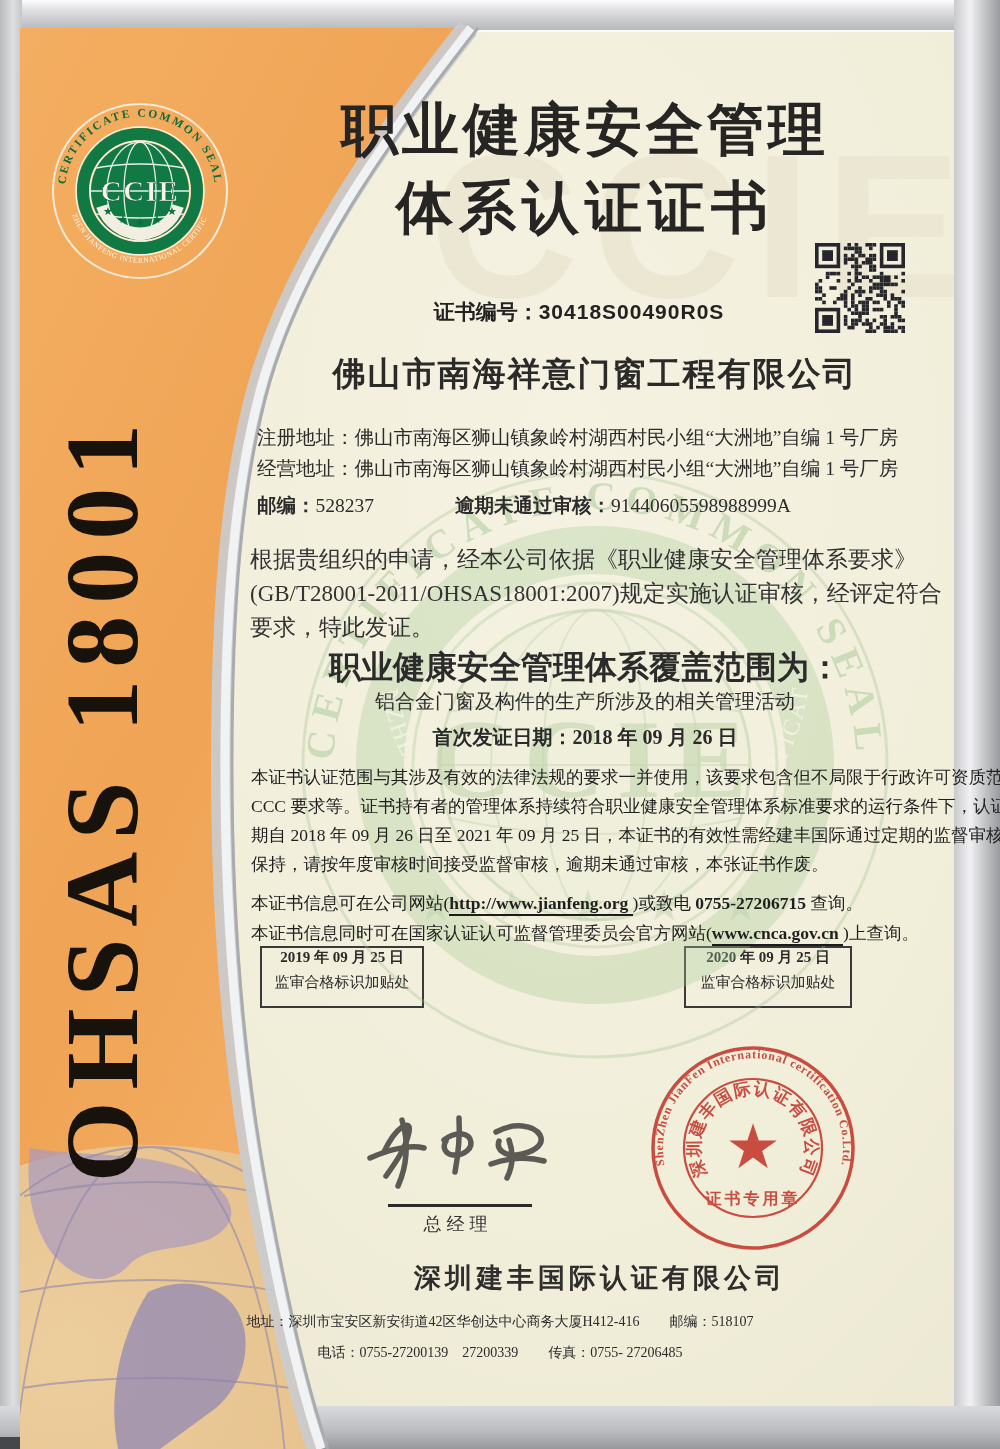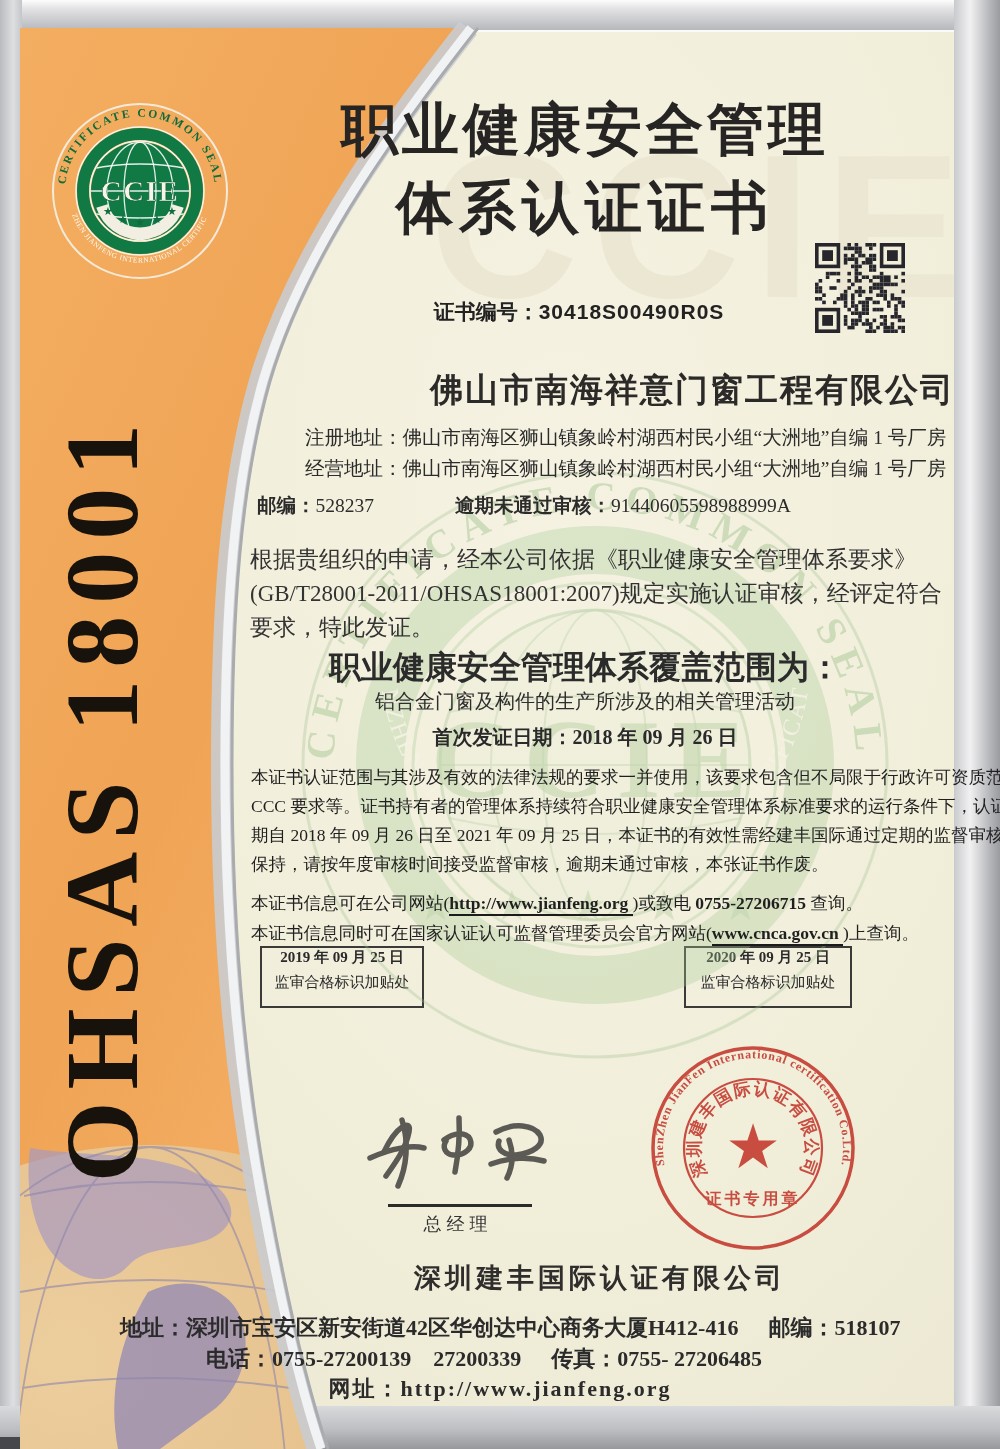--- a/index.html
+++ b/index.html
@@ -30,22 +30,22 @@
     letter-spacing:12px;color:#17120c;z-index:6;white-space:nowrap;}
   .logo-svg{position:absolute;left:50px;top:98px;z-index:7;}
   .content,.qr,.seal-svg,.sig-svg{z-index:8;}
   .content{position:absolute;white-space:nowrap;}
   .center{text-align:center;}
   .t1{left:225px;top:92px;width:720px;font-weight:bold;font-size:57px;letter-spacing:4px;color:#262523;}
   .t2{left:225px;top:170px;width:720px;font-weight:bold;font-size:57px;letter-spacing:6px;color:#262523;}
   .certno{left:219px;top:298px;width:720px;font-size:21px;}
   .certno .lbl{font-weight:bold;}
   .certno .num{font-family:"Liberation Sans","DejaVu Sans",sans-serif;font-weight:bold;font-size:21px;letter-spacing:1px;}
-  .company{left:235px;top:368px;width:720px;font-weight:bold;font-size:33px;letter-spacing:2px;color:#2b2a28;text-align:right;}
-  .addr{left:257px;top:424px;font-size:19.5px;color:#2c2c2c;padding-left:48px;}
+  .company{left:235px;top:352px;width:720px;font-weight:bold;font-size:33px;letter-spacing:2px;color:#2b2a28;}
+  .addr{left:257px;top:424px;font-size:19.5px;color:#2c2c2c;}
   .addr2{top:455px;}
   .meta{left:257px;top:492px;font-size:19.5px;color:#2c2c2c;}
   .meta .b{font-weight:bold;}
   .meta .credit{margin-left:76px;}
   .para{left:250px;top:543px;font-size:23px;line-height:34px;color:#333;}
   .scope-h{left:225px;top:646px;width:720px;font-weight:bold;font-size:32px;color:#2b2b2b;}
   .scope-t{left:225px;top:688px;width:720px;font-size:20px;color:#2e2e2e;}
   .fissue{left:225px;top:724px;width:720px;font-weight:bold;font-size:20px;color:#2a2a2a;}
   .terms{left:251px;top:763px;font-size:17.5px;line-height:29px;color:#1f1f1f;}
   .q{left:251px;font-size:17.5px;color:#1f1f1f;}
@@ -57,23 +57,23 @@
   .abox .d{font-weight:bold;display:block;}
   .abox .l{display:block;margin-top:6px;}
   .abox1{left:260px;top:946px;}
   .abox2{left:684px;top:946px;width:164px;}
   .sig-svg{position:absolute;left:358px;top:1098px;}
   .sig-line{position:absolute;left:388px;top:1204px;width:144px;height:3px;background:#2b2b29;z-index:8;}
   .sig-title{left:398px;top:1212px;width:120px;font-size:18px;letter-spacing:5px;color:#333;}
   .seal-svg{position:absolute;left:628px;top:1028px;opacity:.9;}
   .issuer-name{left:220px;top:1260px;width:760px;font-family:"Liberation Sans","DejaVu Sans",sans-serif;
     font-weight:bold;font-size:27px;letter-spacing:4px;color:#2f2e2c;}
-  .frow{left:120px;width:760px;font-weight:bold;font-size:22px;color:#2b2b2b;}
+  .frow{left:120px;width:760px;font-weight:normal;font-size:14px;color:#2b2b2b;}
   .faddr{top:1313px;left:120px;width:760px;}
-  .ftel{top:1344px;left:104px;width:760px;}
+  .ftel{top:1344px;left:120px;width:760px;}
   .fweb{top:1374px;left:120px;width:760px;letter-spacing:2px;}
   .frow .sp{display:inline-block;width:30px;}
   .qr{position:absolute;left:815px;top:243px;width:90px;height:90px;}
   .sr{position:absolute;opacity:0;font-size:2px;}
 </style>
 </head>
 <body>
 
 <div class="page">
 
@@ -484,17 +484,14 @@
     <text x="125" y="176" text-anchor="middle" font-size="16" font-weight="bold" fill="#c43b30" letter-spacing="3">证书专用章</text>
   </svg>
 
   <div class="content issuer-name center">深圳建丰国际认证有限公司</div>
   <div class="content frow faddr center">
     <span>地址：</span><span>深圳市宝安区新安街道42区华创达中心商务大厦H412-416</span><span class="sp"></span><span>邮编：</span><span>518107</span>
   </div>
   <div class="content frow ftel center">
     <span>电话：</span><span>0755-27200139　27200339</span><span class="sp"></span><span>传真：</span><span>0755- 27206485</span>
   </div>
-  <div class="content frow fweb center">
-    <span>网址：</span><span>http://www.jianfeng.org</span>
-  </div>
 
 </div>
 
 </body></html>

